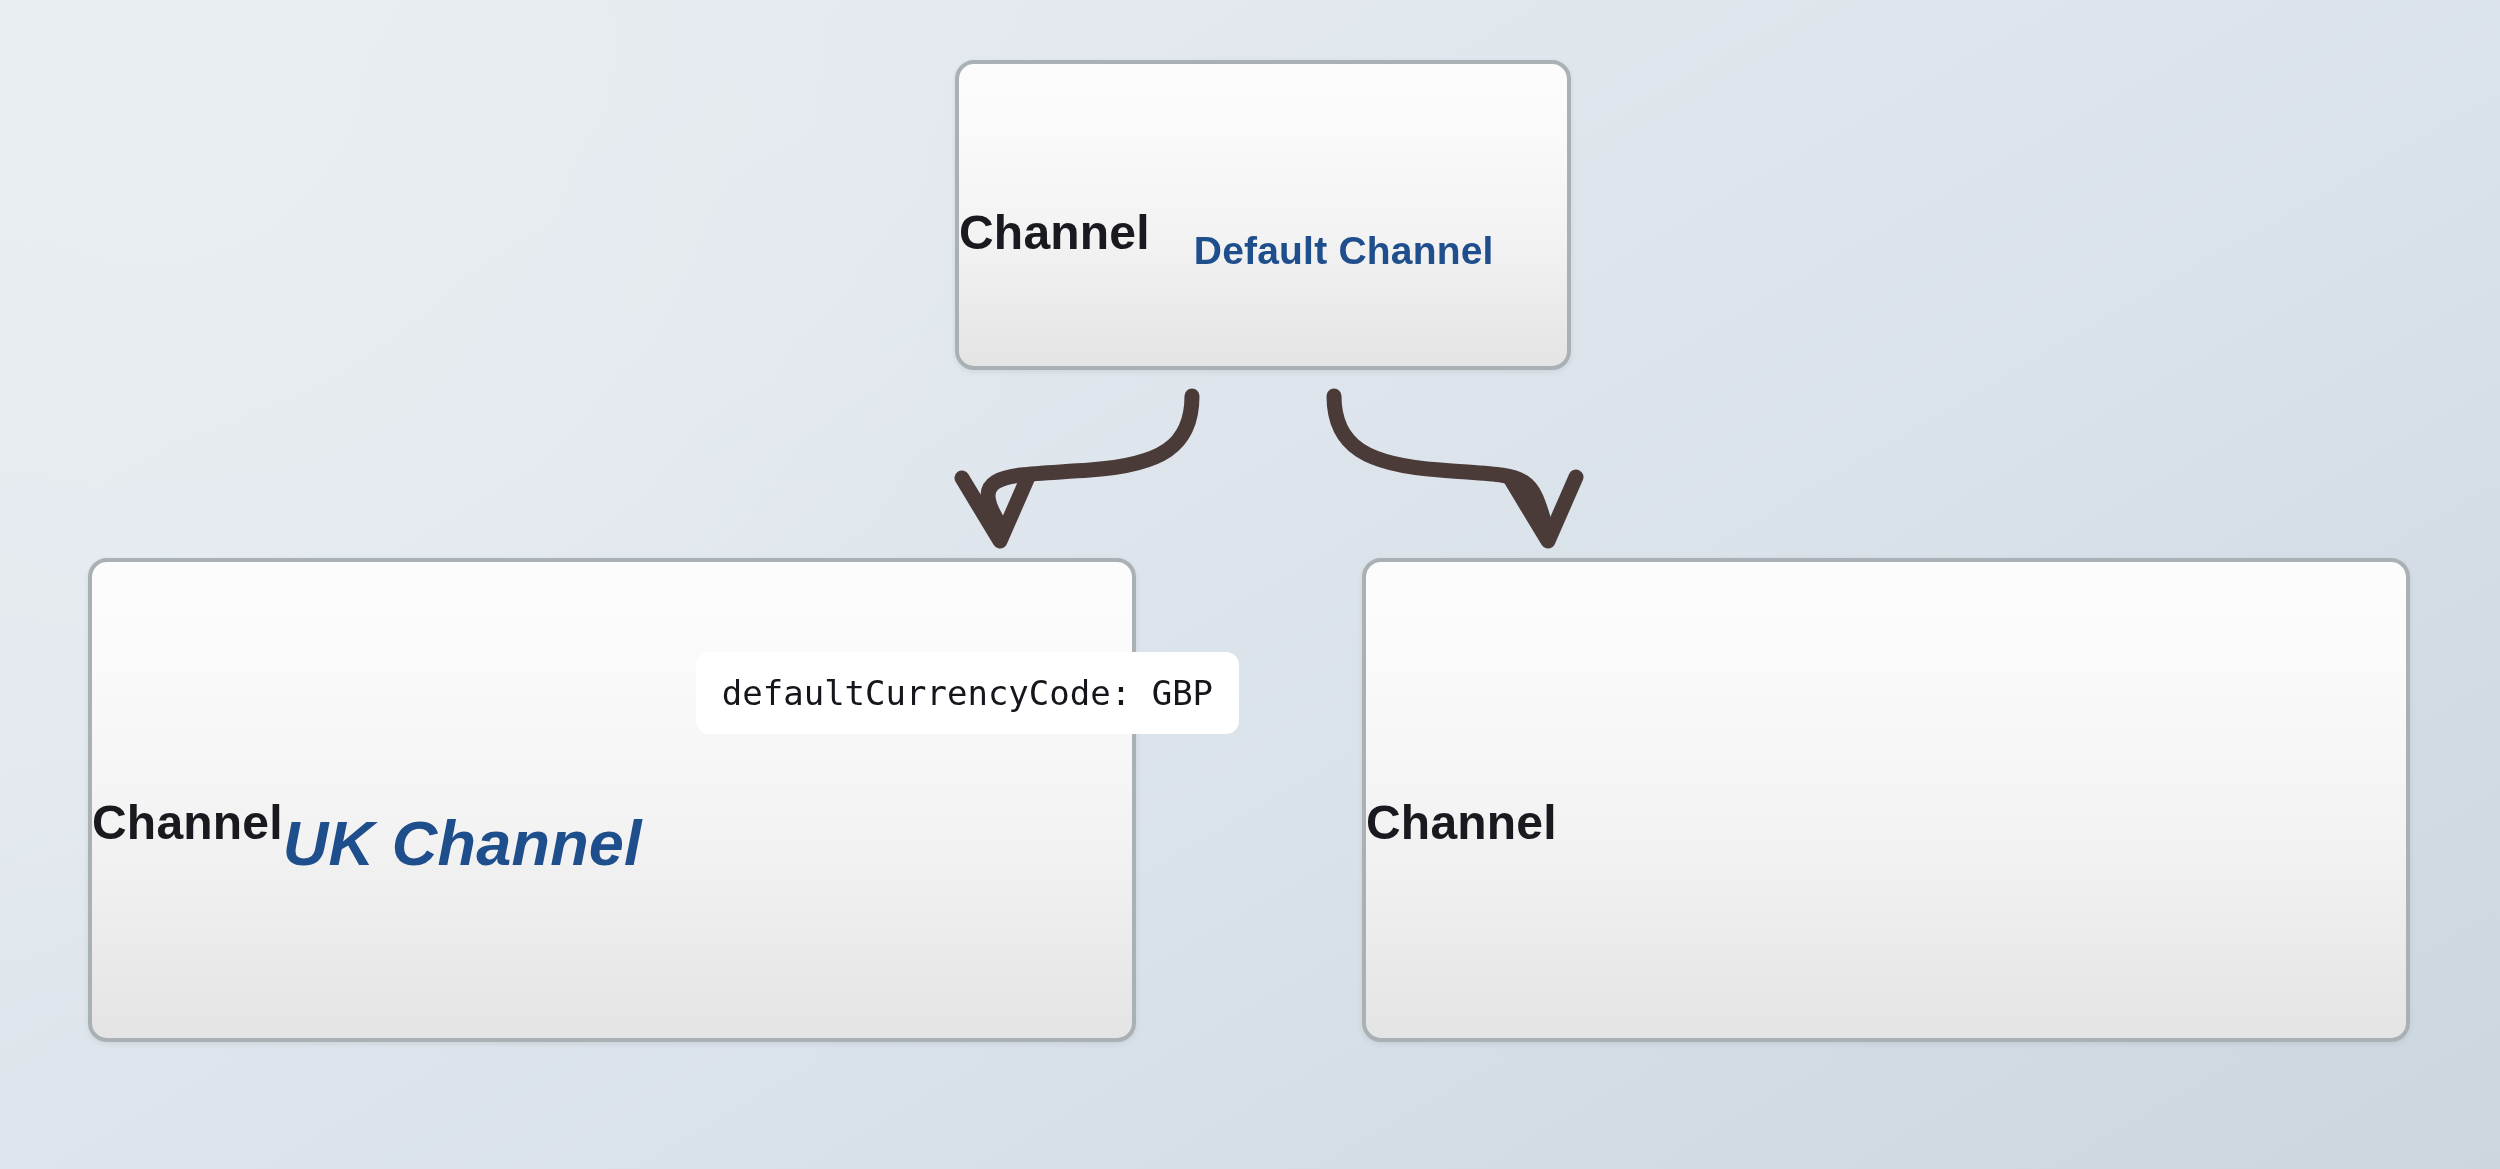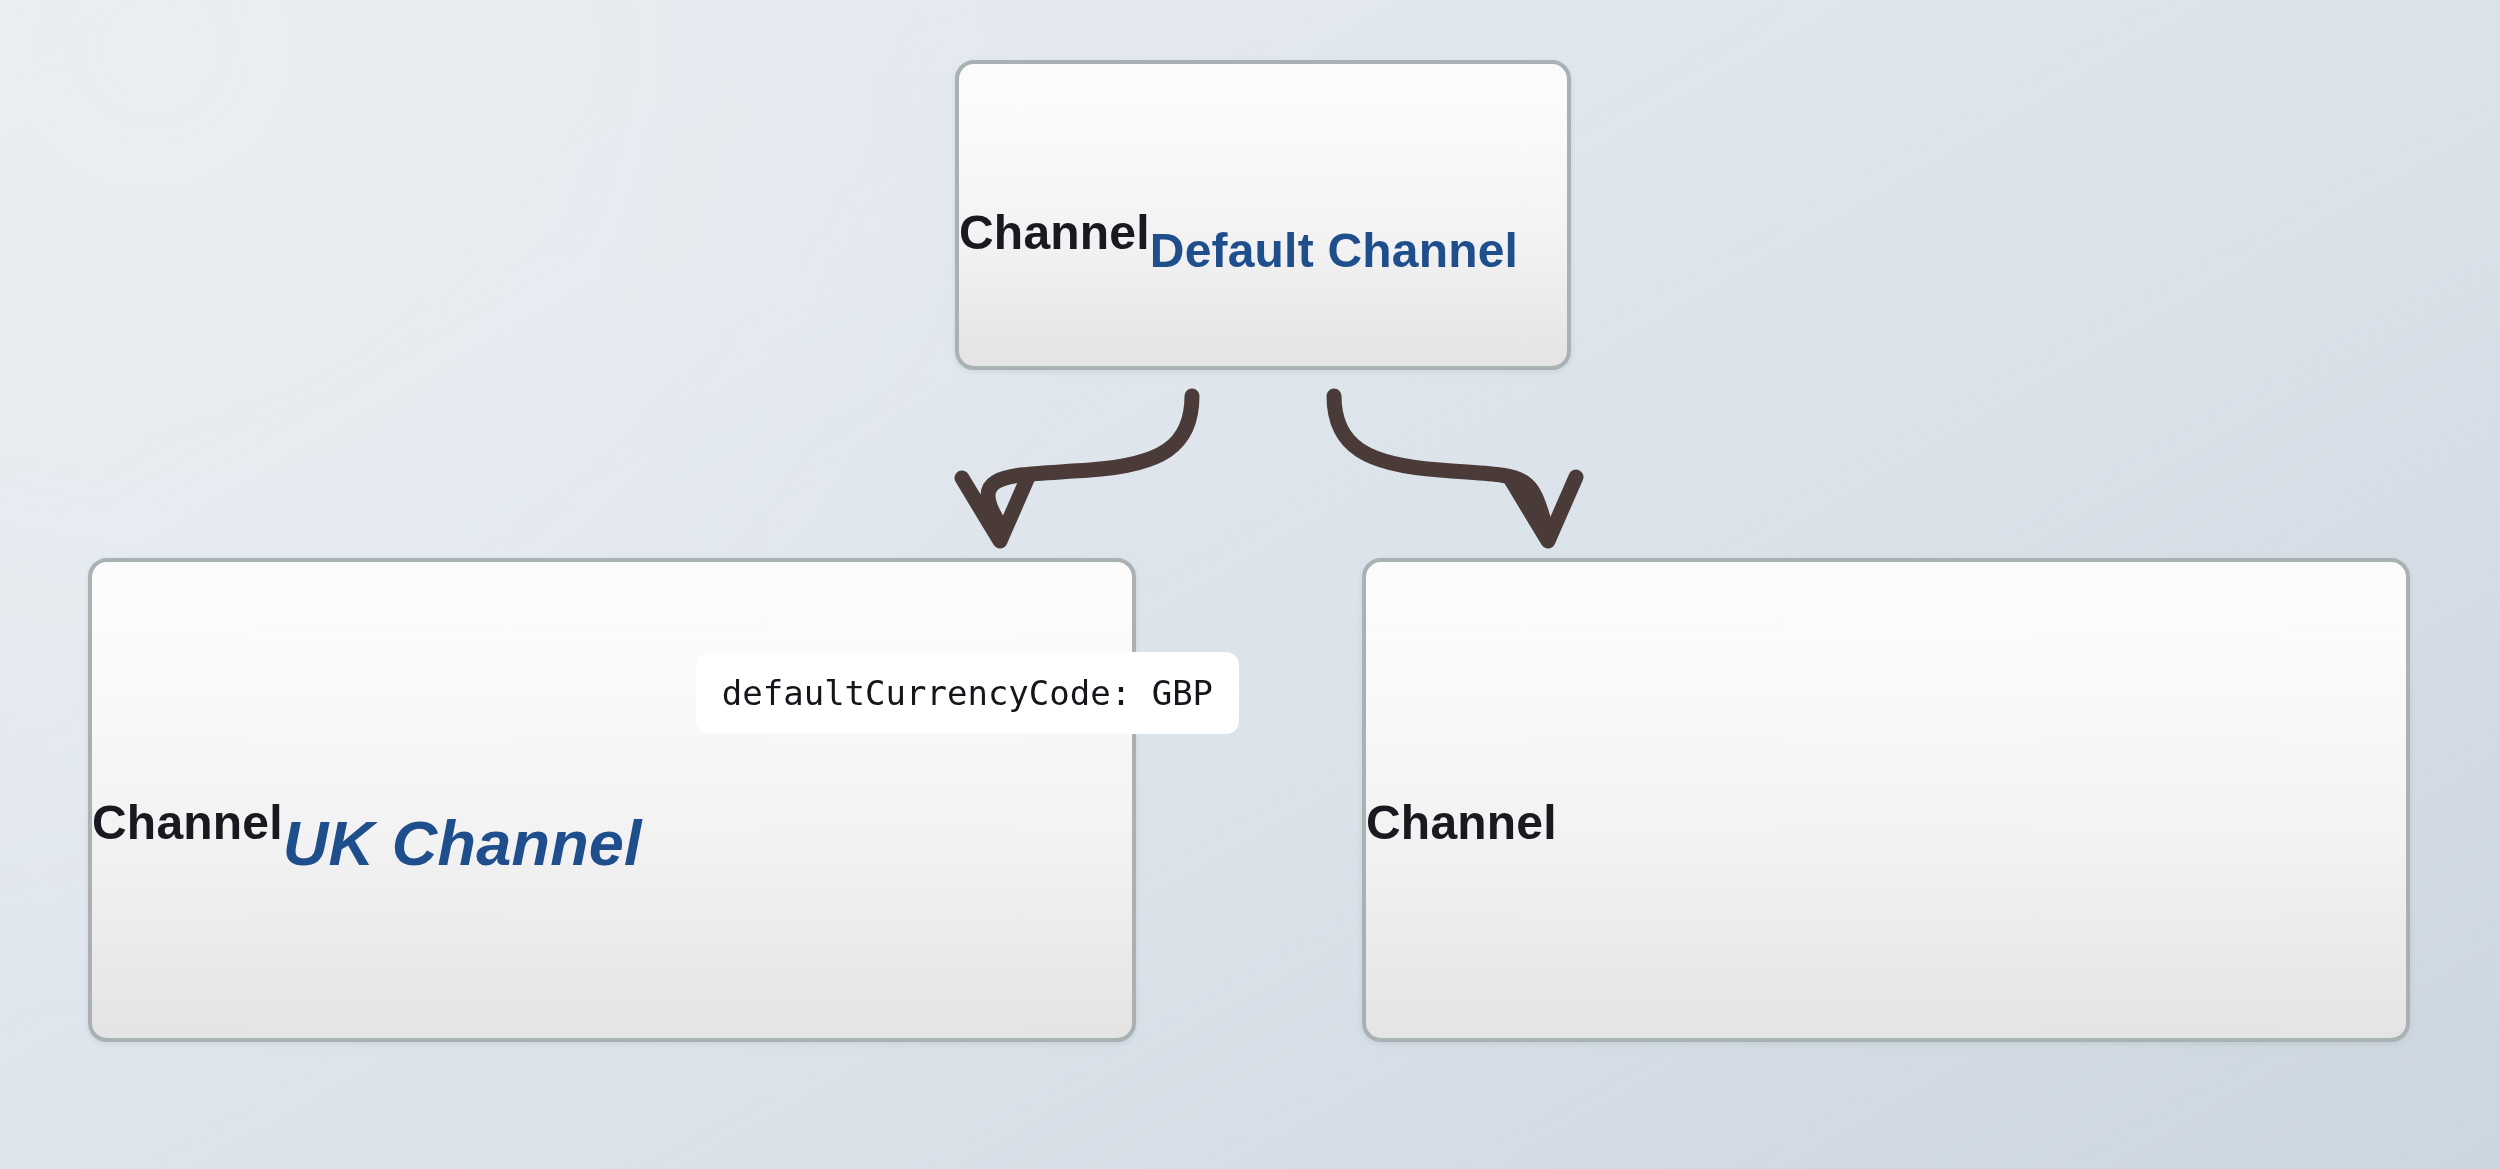--- a/index.html
+++ b/index.html
@@ -83,23 +83,24 @@
     width: 616px;
     height: 310px;
     justify-content: flex-start;
     padding-top: 36px;
   }
   #node-root .node-type {
     font-size: 48px;
     line-height: 56px;
   }
   #node-root .node-name {
-    font-size: 48px;
+    font-size: 39px;
     line-height: 56px;
     margin-top: 36px;
+    margin-left: 44px;
   }
 
   
   .node-child {
     top: 558px;
     height: 484px;
     justify-content: flex-start;
     padding-top: 46px;
   }
   .node-child .node-type {

